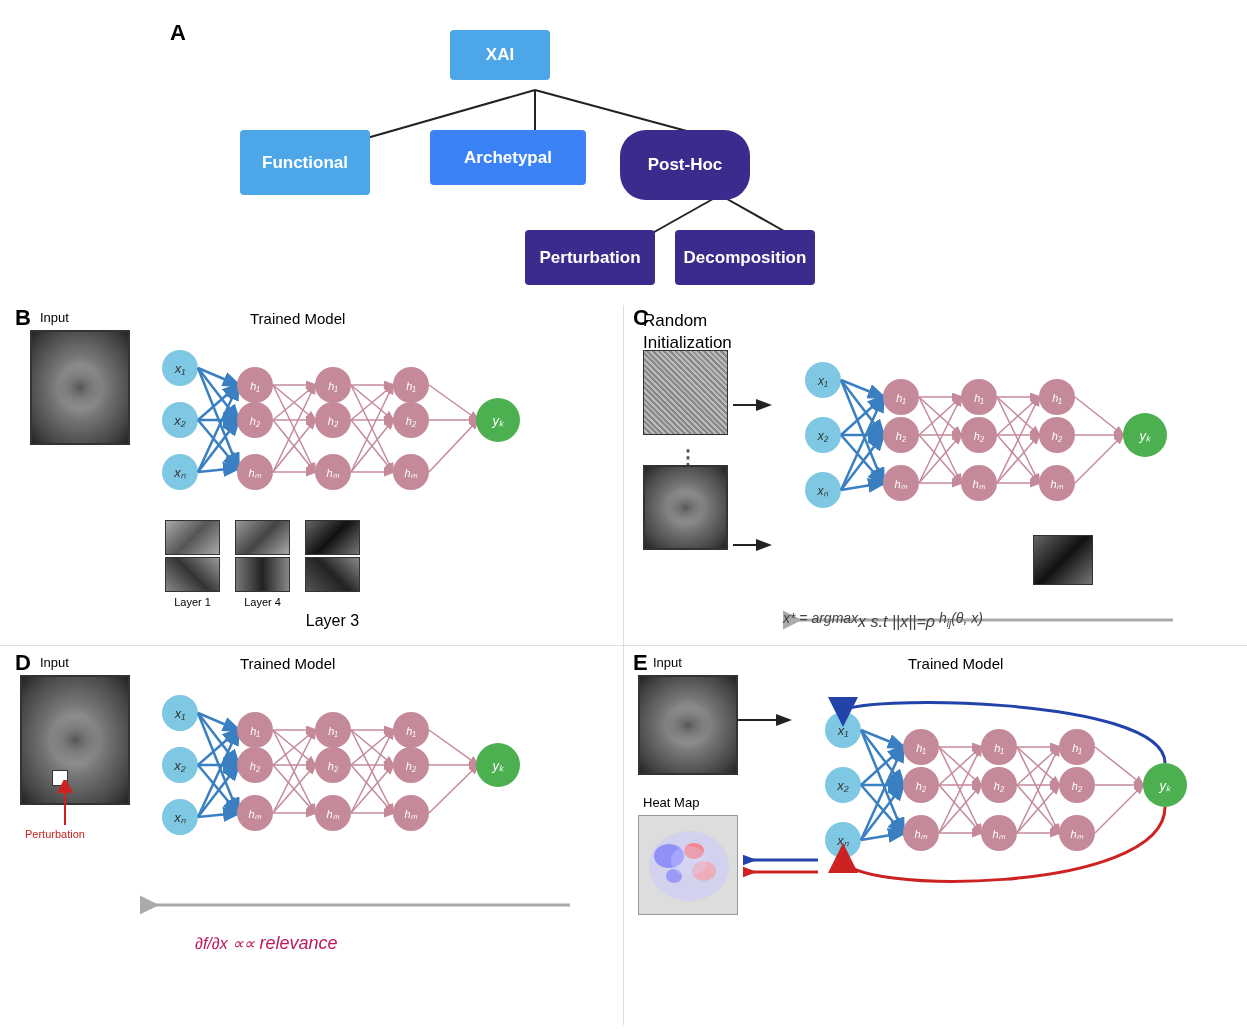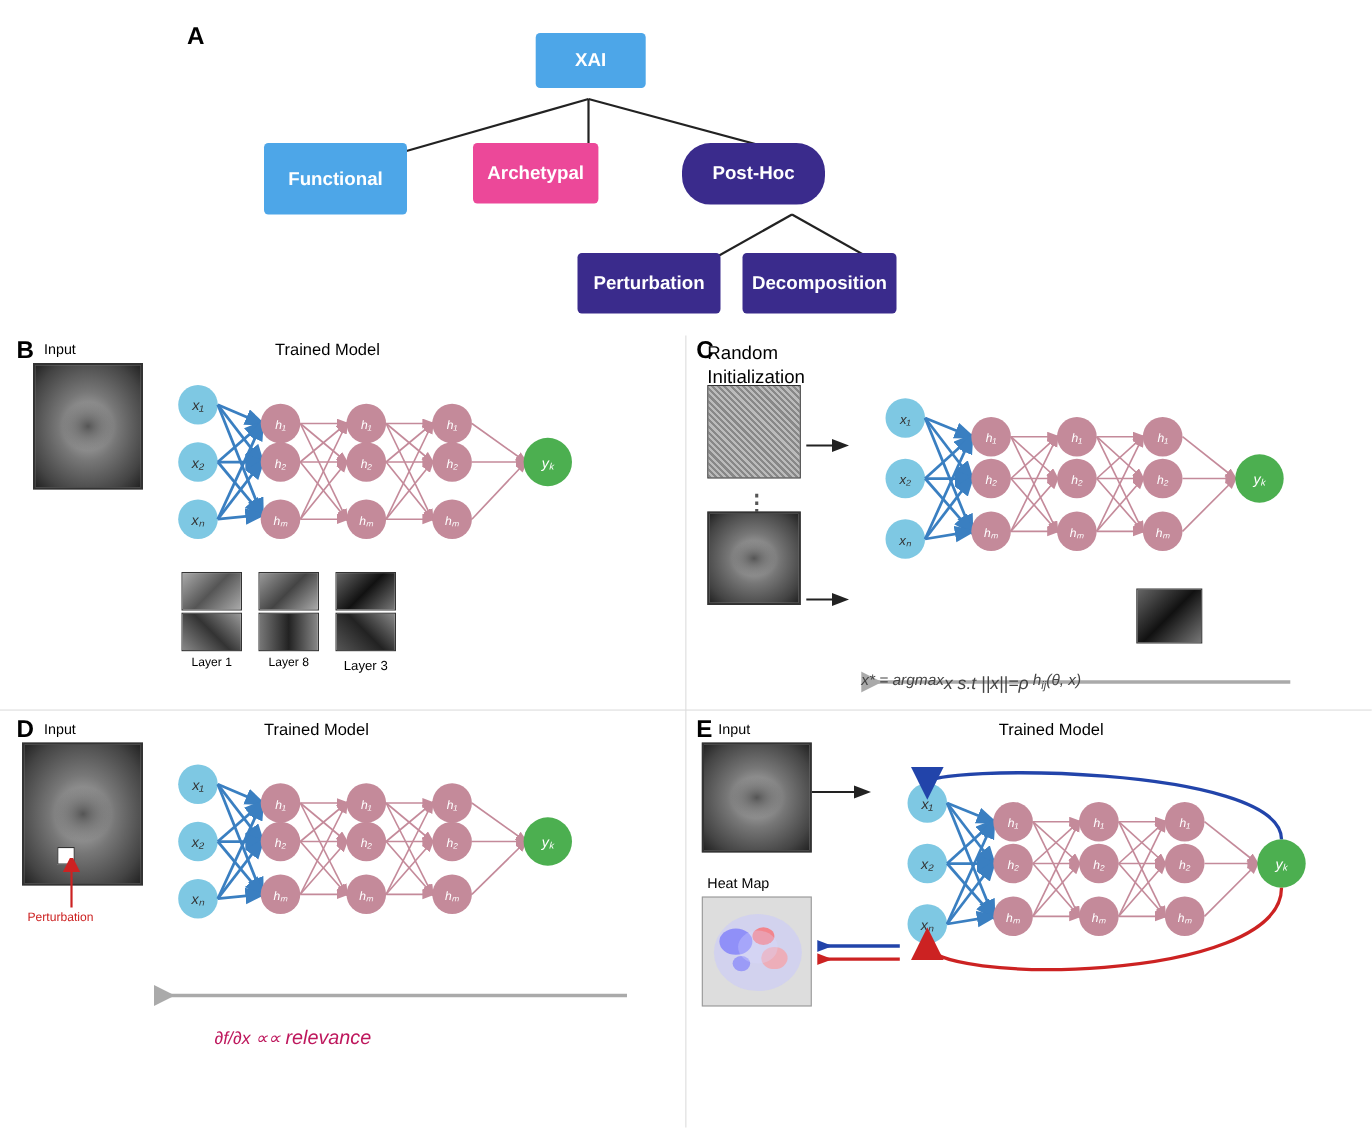--- a/index.html
+++ b/index.html
@@ -23,40 +23,39 @@
       font-weight: bold;
       color: white;
       text-align: center;
     }
     .node-xai {
       background: #4da6e8;
       width: 100px;
       height: 50px;
       top: 20px;
       left: 290px;
-      margin-left: 37px;
     }
     .node-functional {
       background: #4da6e8;
       width: 130px;
       height: 65px;
       top: 120px;
       left: 80px;
     }
     .node-archetypal {
-      background: #ec4899;
-      width: 114px;
+      background: #3b82f6;
+      width: 156px;
       height: 55px;
       top: 120px;
       left: 270px;
     }
     .node-posthoc {
       background: #3a2b8c;
       width: 130px;
-      height: 56px;
+      height: 70px;
       top: 120px;
       left: 460px;
       border-radius: 26px;
     }
     .node-perturbation {
       background: #3a2b8c;
       width: 130px;
       height: 55px;
       top: 220px;
       left: 365px;
@@ -255,32 +254,32 @@
     </div>
     <div style="text-align:center;">
       <div style="display:flex;flex-direction:column;gap:2px;">
         <div class="layer-img" style="width:55px;height:35px;">
             <div class="layer-img-inner" style="background:linear-gradient(135deg,#999 0%,#444 50%,#aaa 100%);"></div>
           </div>
         <div class="layer-img" style="width:55px;height:35px;">
             <div class="layer-img-inner" style="background:linear-gradient(90deg,#777 0%,#222 50%,#888 100%);"></div>
           </div>
       </div>
-      <div style="font-size:11px;margin-top:4px;">Layer 8</div>
+      <div style="font-size:11px;margin-top:4px;">Layer 4</div>
     </div>
     <div style="text-align:center;">
       <div style="display:flex;flex-direction:column;gap:2px;">
         <div class="layer-img" style="width:55px;height:35px;">
             <div class="layer-img-inner" style="background:linear-gradient(135deg,#666 0%,#111 50%,#777 100%);"></div>
           </div>
         <div class="layer-img" style="width:55px;height:35px;">
             <div class="layer-img-inner" style="background:linear-gradient(45deg,#555 0%,#222 50%,#888 100%);"></div>
           </div>
       </div>
-      <div style="font-size:12px;margin-top:6px;">Layer 3</div>
+      <div style="font-size:16px;margin-top:20px;">Layer 3</div>
     </div>
   </div>
 </div>
 
 <div style="position:absolute;top:305px;left:628px;width:610px;height:340px;">
   <span style="position:absolute;top:0;left:5px;font-size:22px;font-weight:bold;">C</span>
 
   <div style="position:absolute;top:5px;left:15px;font-size:17px;line-height:1.3;width:100px;">
     <span style="white-space:pre-line;">Random
 Initialization</span>

